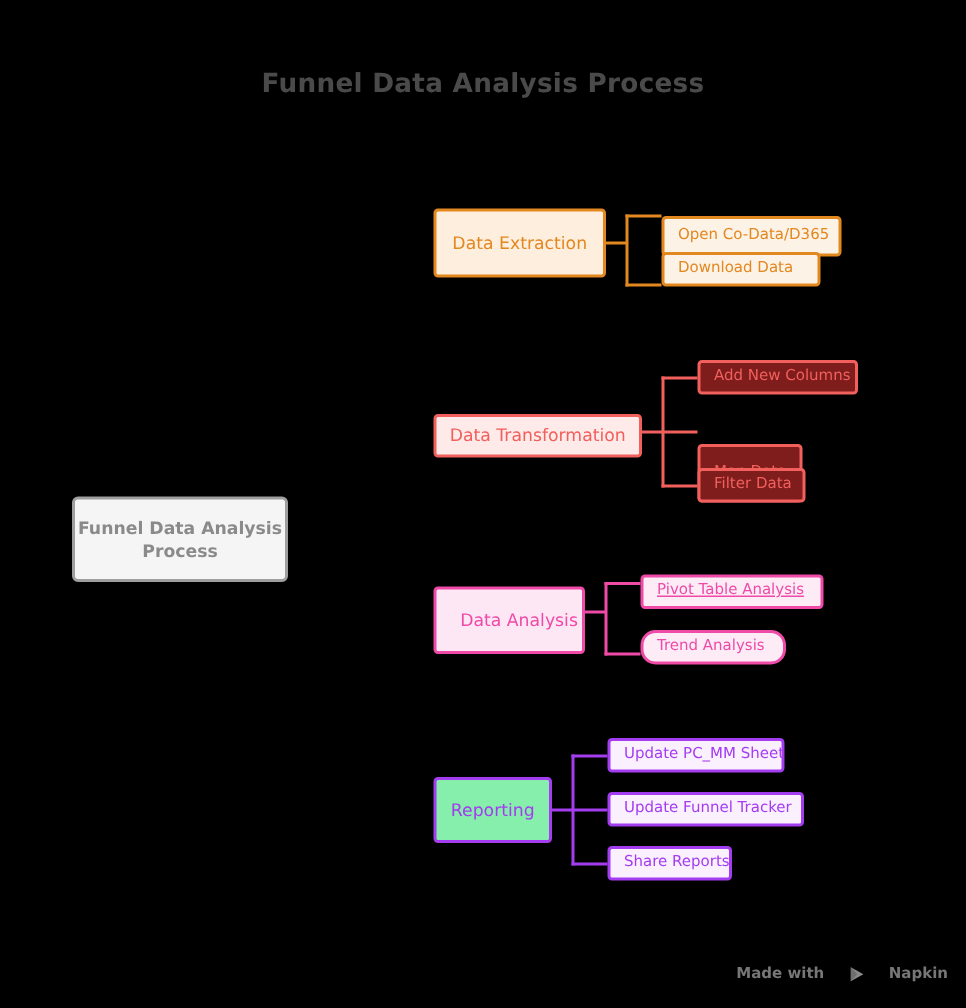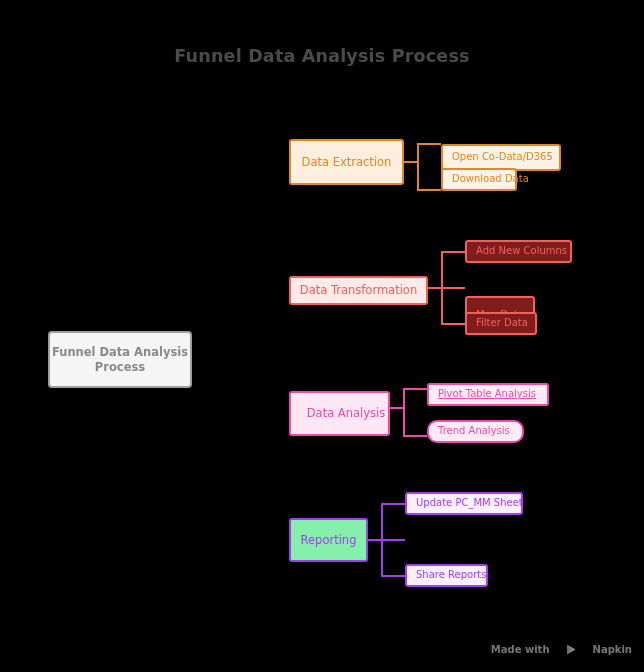--- a/index.html
+++ b/index.html
@@ -125,21 +125,21 @@
     <div class="seg" style="left:0px;  top:18px; width:14px; height:2px;"></div>
     <div class="seg" style="left:13px; top:0px;  width:2px;  height:48px;"></div>
     <div class="seg" style="left:13px; top:0px;  width:24px; height:2px;"></div>
     <div class="seg" style="left:13px; top:46px; width:24px; height:2px;"></div>
   </div>
 
   <div class="node child-node c-orange-child" style="left:441px; top:132px; width:120px; height:27px;margin-top:12px;">
     <span>Open Co-Data/D365</span>
   </div>
 
-  <div class="node child-node c-orange-child" style="left:441px; top:168px; width:76px; height:23px;">
+  <div class="node child-node c-orange-child" style="left:441px; top:168px; width:106px; height:23px;">
     <span>Download Data</span>
   </div>
 
   <div class="node parent-node c-red" style="left:289px; top:276px; width:139px; height:29px;">
     <span>Data Transformation</span>
   </div>
 
   <div class="conn r" style="left:428px; top:251px; width:37px; height:85px;">
     <div class="seg" style="left:0px;  top:36px; width:14px; height:2px;"></div>
     <div class="seg" style="left:13px; top:0px;  width:2px;  height:74px;"></div>
@@ -188,20 +188,23 @@
     <div class="seg" style="left:13px; top:0px;  width:2px;  height:74px;"></div>
     <div class="seg" style="left:13px; top:0px;  width:24px; height:2px;"></div>
     <div class="seg" style="left:13px; top:36px; width:24px; height:2px;"></div>
     <div class="seg" style="left:13px; top:72px; width:24px; height:2px;"></div>
   </div>
 
   <div class="node child-node c-purple-child" style="left:405px; top:492px; width:118px; height:23px;">
     <span>Update PC_MM Sheet</span>
   </div>
 
+  <div class="node child-node c-purple-child" style="left:405px; top:528px; width:131px; height:23px;">
+    <span>Update Funnel Tracker</span>
+  </div>
 
   <div class="node child-node c-purple-child" style="left:405px; top:564px; width:83px; height:23px;">
     <span>Share Reports</span>
   </div>
 
   <div id="watermark">
     <span>Made with</span>
     <span class="logo">
       <svg width="11" height="11" viewBox="0 0 11 11" aria-hidden="true">
         <path d="M1.2 0.8 L9.6 5.5 L1.2 10.2 Z" fill="#8a8a8a"></path>

